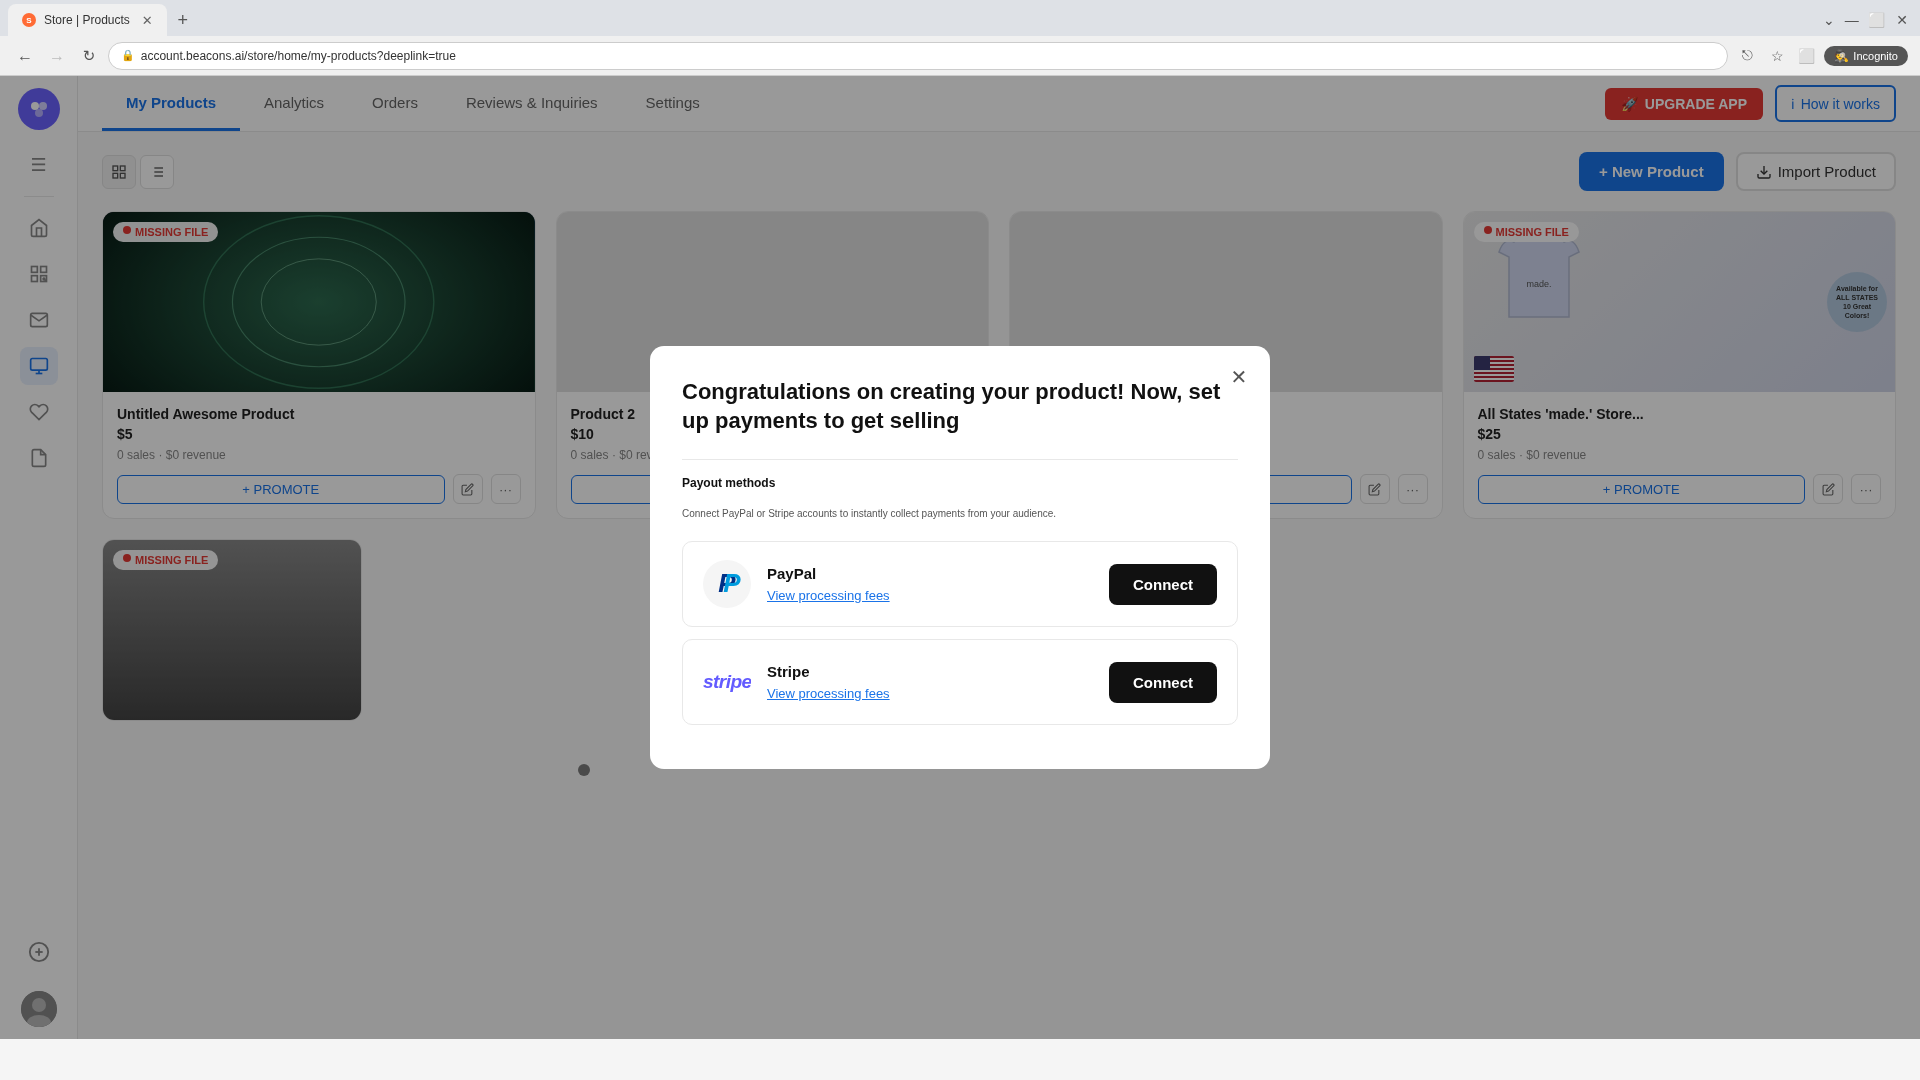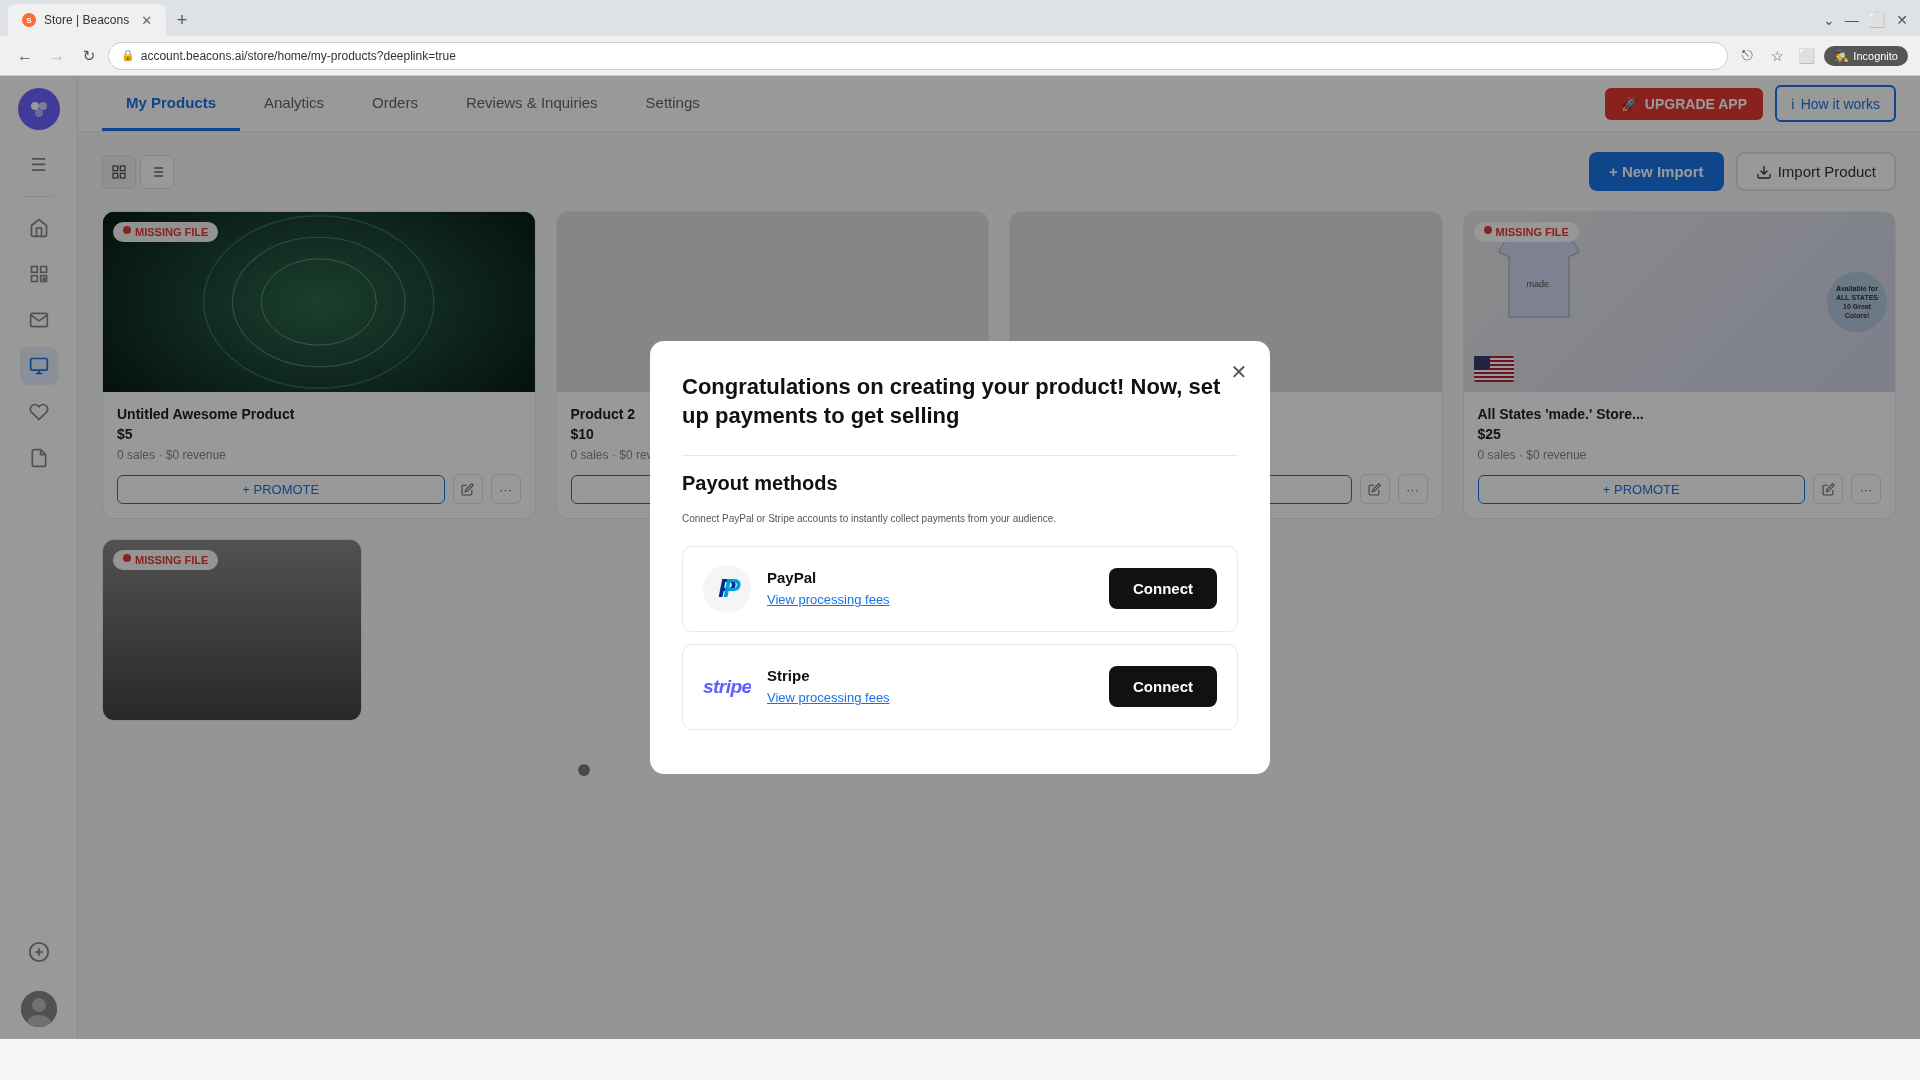--- a/index.html
+++ b/index.html
@@ -51,21 +51,21 @@
     .action-icon-btn { width: 30px; height: 30px; background: #fff; border: 1.5px solid #e0e0e0; border-radius: 6px; display: flex; align-items: center; justify-content: center; cursor: pointer; color: #666; font-size: 13px; }
 
     
     .modal-overlay { position: absolute; top: 0; left: 0; right: 0; bottom: 0; background: rgba(0,0,0,0.4); display: flex; align-items: center; justify-content: center; z-index: 100; }
 
     
     .modal { background: #fff; border-radius: 14px; width: 620px; padding: 32px; position: relative; }
     .modal-close { position: absolute; top: 16px; right: 16px; background: none; border: none; font-size: 20px; cursor: pointer; color: #555; width: 30px; height: 30px; display: flex; align-items: center; justify-content: center; border-radius: 50%; }
     .modal-title { font-size: 22px; font-weight: 700; color: #111; margin-bottom: 24px; line-height: 1.3; }
     .modal-divider { height: 1px; background: #e8e8e8; margin-bottom: 16px; }
-    .payout-title { font-size: 20px; font-weight: 700; color: #111; margin-bottom: 16px; }
+    .payout-title { font-size: 12px; font-weight: 700; color: #111; margin-bottom: 16px; }
     .payout-desc { font-size: 10px; color: #555; margin-bottom: 20px; line-height: 1.5; }
     .payment-option { border: 1px solid #e8e8e8; border-radius: 10px; padding: 18px 20px; display: flex; align-items: center; gap: 16px; margin-bottom: 12px; }
     .payment-logo { width: 48px; height: 48px; display: flex; align-items: center; justify-content: center; }
     .payment-info { flex: 1; }
     .payment-name { font-size: 15px; font-weight: 600; color: #111; margin-bottom: 4px; }
     .payment-link { font-size: 13px; color: #1a73e8; text-decoration: underline; cursor: pointer; }
     .connect-btn { background: #111; color: #fff; border: none; border-radius: 8px; padding: 12px 24px; font-size: 15px; font-weight: 600; cursor: pointer; }
     .skip-btn { width: 100%; background: #111; color: #fff; border: none; border-radius: 10px; padding: 16px; font-size: 16px; font-weight: 600; cursor: pointer; margin-top: 8px; }
 
     
@@ -74,21 +74,21 @@
     .cursor { position: absolute; width: 12px; height: 12px; background: rgba(0,0,0,0.5); border-radius: 50%; pointer-events: none; z-index: 999; }
   </style>
 </head>
 <body>
 
 <div>
 
   <div style="background:#dee1e6; height:36px; display:flex; align-items:flex-end; padding: 0 8px; gap:2px;">
     <div style="background:#f0f0f0; border-radius:8px 8px 0 0; padding:6px 14px; font-size:12px; color:#333; display:flex; align-items:center; gap:8px; height:32px;">
       <div style="width:14px;height:14px;background:#ff6b35;border-radius:50%;display:flex;align-items:center;justify-content:center;font-size:8px;color:white;font-weight:bold;">S</div>
-      <span>Store | Beacons</span>
+      <span>Store | Products</span>
       <span style="margin-left:4px;color:#666;font-size:13px;cursor:pointer;">✕</span>
     </div>
     <div style="width:28px;height:28px;display:flex;align-items:center;justify-content:center;color:#555;font-size:18px;cursor:pointer;margin-bottom:2px;">+</div>
     <div style="margin-left:auto;margin-bottom:4px;color:#555;font-size:14px;cursor:pointer;padding:4px;">⌄</div>
     <div style="margin-bottom:4px;color:#555;font-size:14px;cursor:pointer;padding:4px;">—</div>
     <div style="margin-bottom:4px;color:#555;font-size:14px;cursor:pointer;padding:4px;">⬜</div>
     <div style="margin-bottom:4px;color:#555;font-size:14px;cursor:pointer;padding:4px;">✕</div>
   </div>
 
   <div style="background:#f0f0f0; height:40px; display:flex; align-items:center; padding:0 12px; gap:6px; border-bottom:1px solid #ccc;">
@@ -218,21 +218,21 @@
                 <line x1="8" y1="6" x2="21" y2="6"></line>
                 <line x1="8" y1="12" x2="21" y2="12"></line>
                 <line x1="8" y1="18" x2="21" y2="18"></line>
                 <line x1="3" y1="6" x2="3.01" y2="6"></line>
                 <line x1="3" y1="12" x2="3.01" y2="12"></line>
                 <line x1="3" y1="18" x2="3.01" y2="18"></line>
               </svg>
           </button>
         </div>
         <div class="page-actions">
-          <button class="new-product-btn">+ New Import</button>
+          <button class="new-product-btn">+ New Product</button>
           <button class="import-product-btn">
             <svg width="16" height="16" viewBox="0 0 24 24" fill="none" stroke="currentColor" stroke-width="2">
                 <path d="M21 15v4a2 2 0 0 1-2 2H5a2 2 0 0 1-2-2v-4"></path>
                 <polyline points="7,10 12,15 17,10"></polyline>
                 <line x1="12" y1="15" x2="12" y2="3"></line>
               </svg>
             <span>Import Product</span>
           </button>
         </div>
       </div>

